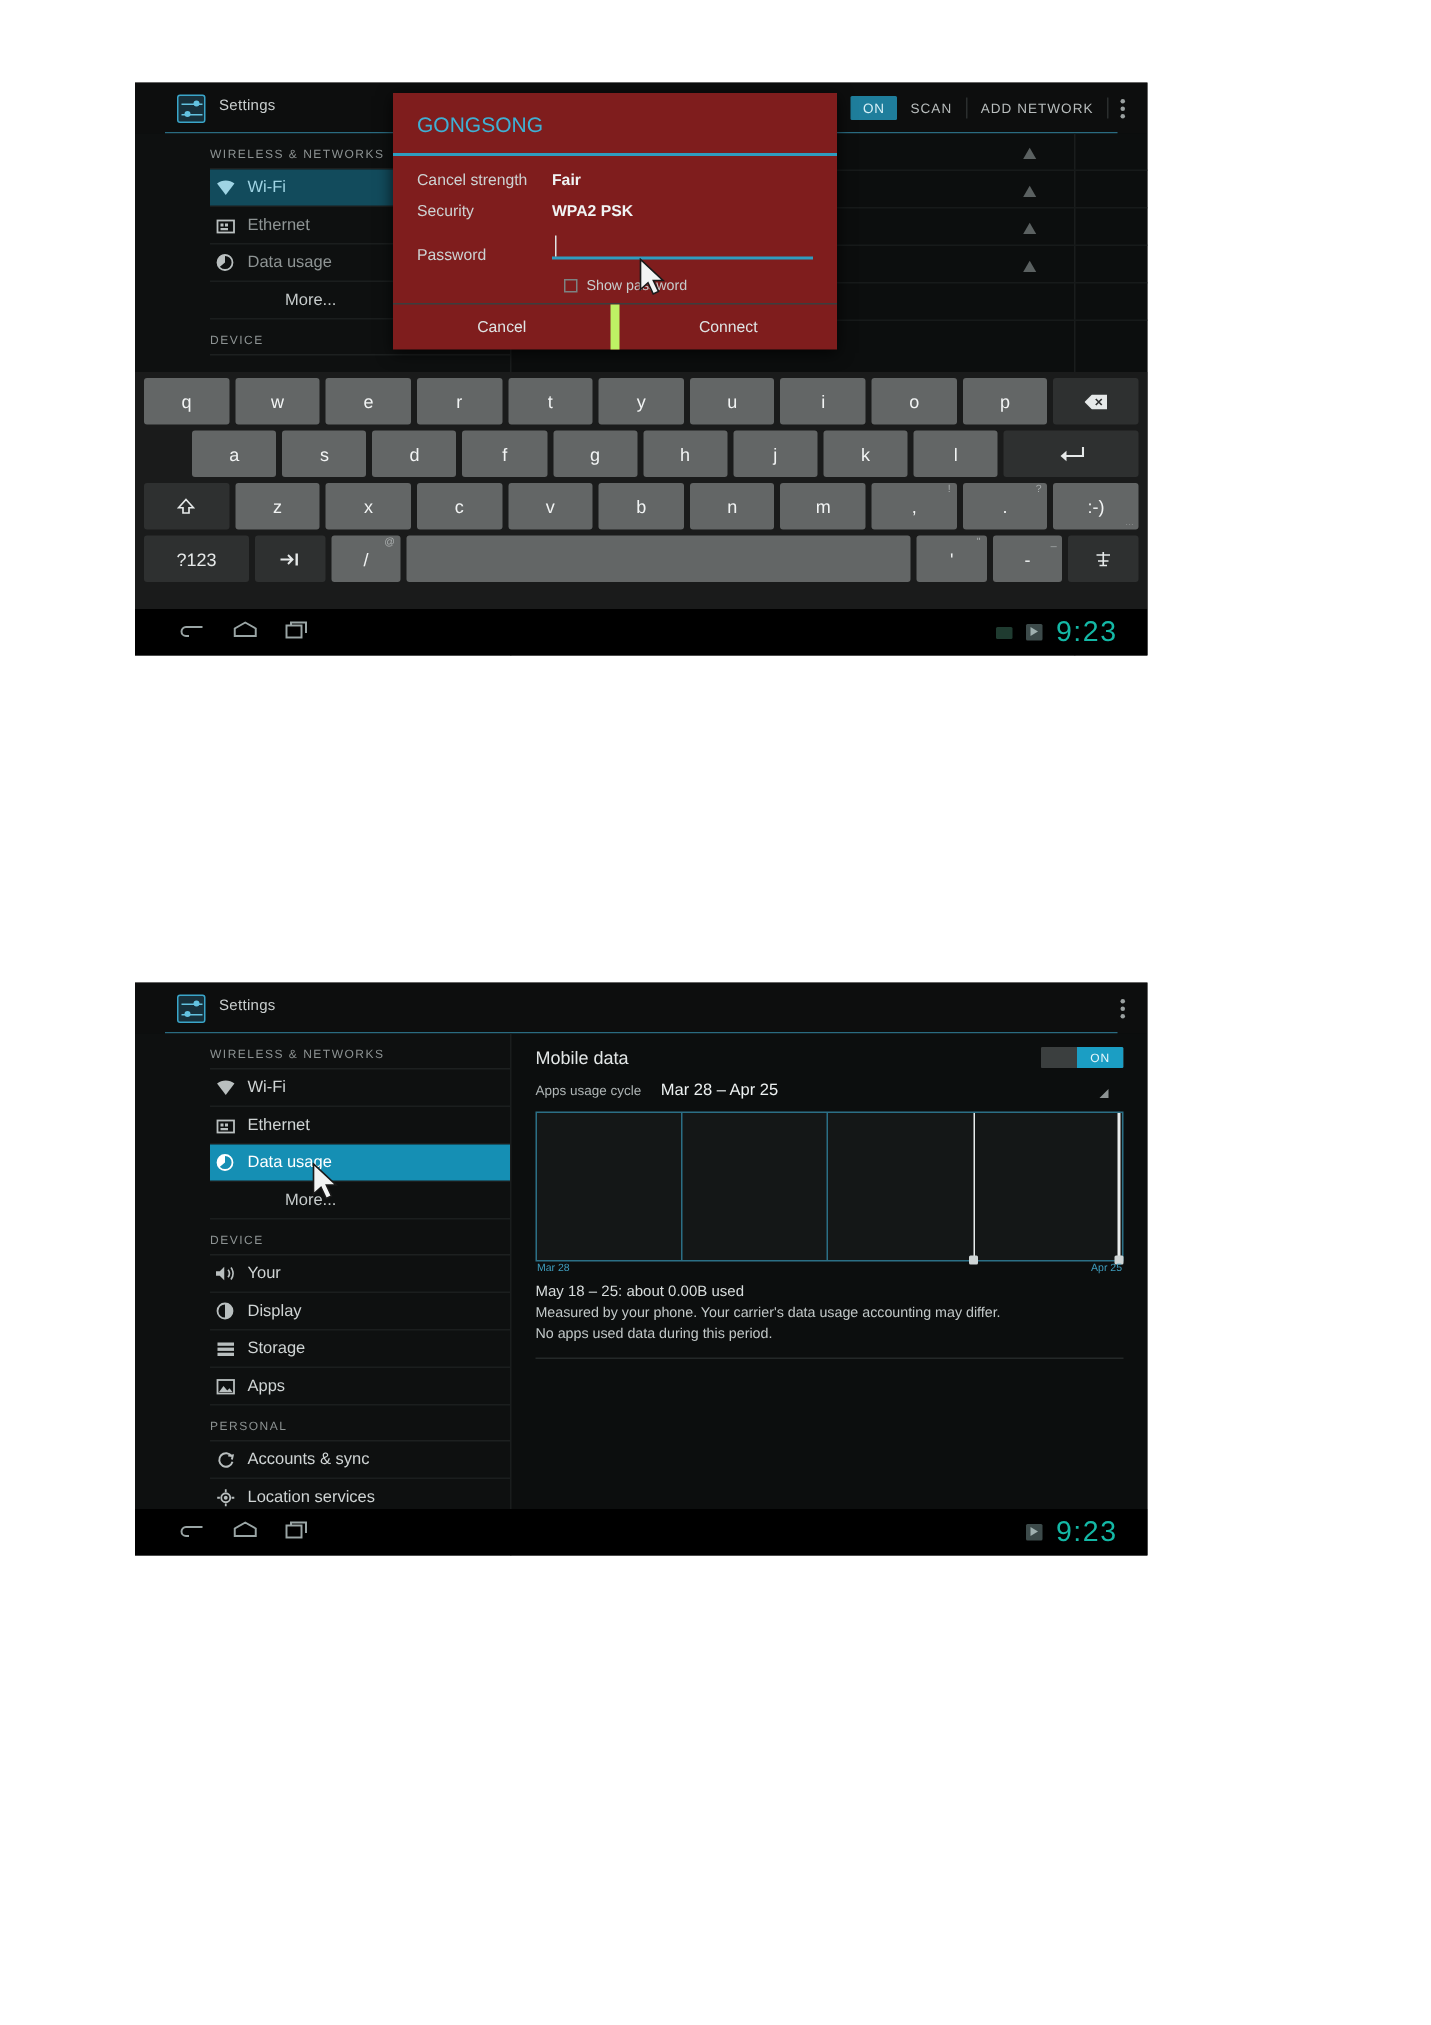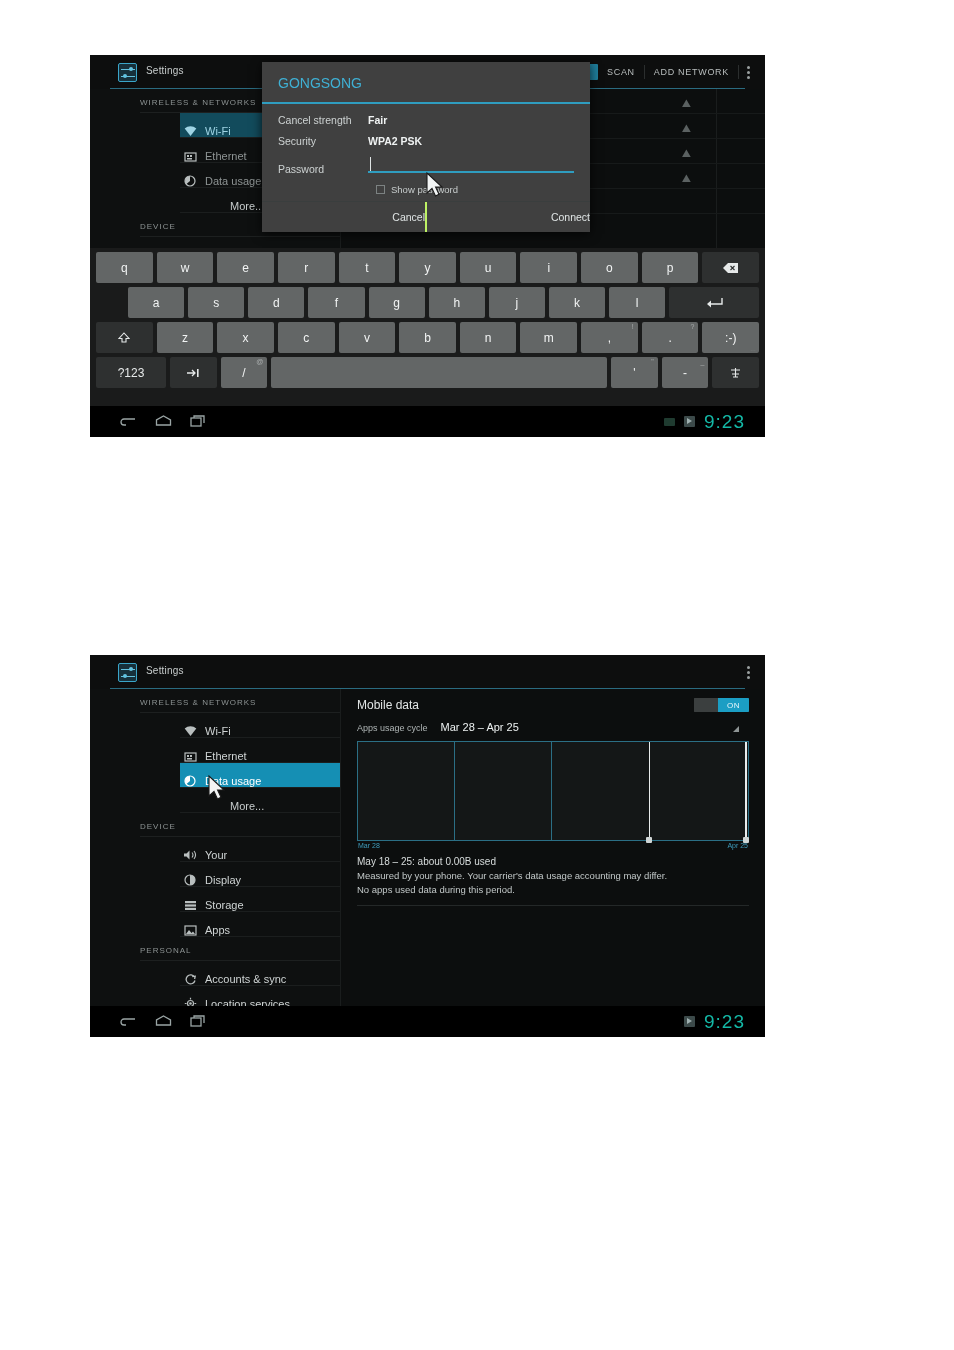--- a/index.html
+++ b/index.html
@@ -73,22 +73,22 @@
   .sidebar {
     width: 250px; background: #0e1010; position: relative;
     padding-left: 50px;
   }
   .sb-header {
     font-size: 8px; color: #8d9393; letter-spacing: 1px;
     padding: 9px 0 5px 0; border-bottom: 1px solid #1d2020;
     text-transform: uppercase;
   }
   .sb-item {
-    display: flex; align-items: flex-end; height: 25px;
-    border-bottom: 1px solid #1b1e1e; position: relative; margin-left: 40px;
+    display: flex; align-items: center; height: 25px;
+    border-bottom: 1px solid #1b1e1e; position: relative;
   }
   .sb-item .ico {
     width: 20px; display: flex; align-items: center; justify-content: center;
     color: #b9bfbf;
   }
   .sb-item .lbl { font-size: 11px; color: #cfd4d4; margin-left: 5px; }
   .sb-item.selected { background: #158fb4; }
   .sb-item.selected .lbl { color: #ffffff; }
   .sb-item.selected .ico { color: #ffffff; }
   .sb-item.dim .lbl { color: #8e9494; }
@@ -109,22 +109,22 @@
   .wifi-row .sig {
     position: absolute; right: 74px; top: 8px;
     font-size: 11px; color: #5b6161;
   }
   .wifi-divider {
     position: absolute; right: 48px; top: 0; bottom: 0; width: 1px; background: #1a1d1d;
   }
 
   
   .dialog {
-    position: absolute; left: 172px; top: 7px; width: 328px;
-    background: #404040; box-shadow: 0 2px 10px rgba(0,0,0,.75);
+    position: absolute; left: 172px; top: 7px; width: 296px;
+    background: #7f1d1d; box-shadow: 0 2px 10px rgba(0,0,0,.75);
     z-index: 30;
   }
   .dlg-title {
     font-size: 14px; color: #3fb0d4; padding: 13px 16px 11px 16px;
     border-bottom: 2px solid #2f9dc0;
   }
   .dlg-body { padding: 10px 16px 4px 16px; }
   .dlg-row { display: flex; align-items: baseline; margin-bottom: 9px; }
   .dlg-label { font-size: 10.5px; color: #cdd2d2; width: 90px; }
   .dlg-value { font-size: 10.5px; color: #f0f3f3; font-weight: bold; }
@@ -139,24 +139,24 @@
   .cb {
     width: 9px; height: 9px; border: 1px solid #7c8282; background: transparent;
     margin-right: 6px; flex: none;
   }
   .cb-lbl { font-size: 9.5px; color: #c7cccc; }
   .dlg-adv { padding: 6px 16px 9px 16px; border-top: 0; }
   .dlg-buttons {
     display: flex; border-top: 1px solid #3a3e3e;
   }
   .dlg-btn {
-    flex: 1; text-align: right; font-size: 10.5px; color: #dfe4e4;
+    flex: 1; text-align: center; font-size: 10.5px; color: #dfe4e4;
     padding: 9px 0;
   }
-  .dlg-btn + .dlg-btn { border-left: 2px solid #bef264; }
+  .dlg-btn + .dlg-btn { border-left: 6px solid #bef264; }
 
   
   .cursor { position: absolute; z-index: 60; }
 
   
   .keyboard {
     position: absolute; left: 0; right: 0; bottom: 31px; top: 193px;
     background: #1a1b1b; padding: 4px 6px 2px 6px;
     z-index: 40;
   }

